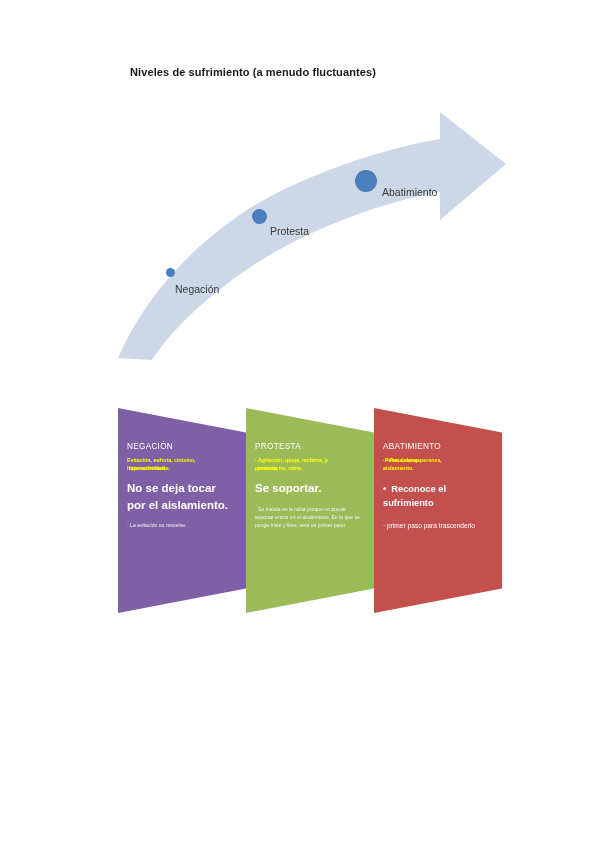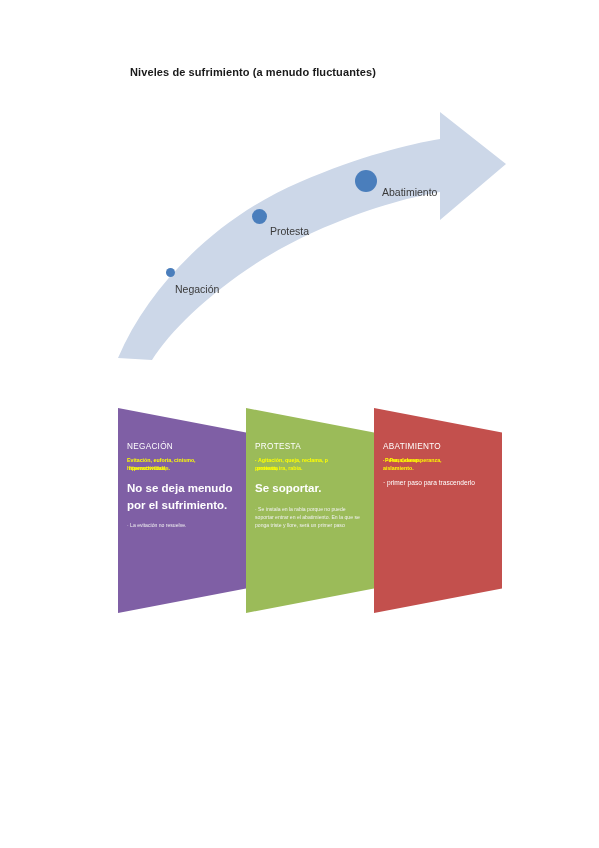--- a/index.html
+++ b/index.html
@@ -196,21 +196,21 @@
       <div class="panel-shape"></div>
       <div class="panel-body">
         <div class="panel-heading">NEGACIÓN</div>
         <div class="bullet-yellow">
           <span>Evitación, euforia, cinismo,</span>
           <span class="overlap">
             <span class="under">hiperactividades.</span>
             <span class="over">hiperactividad,</span>
           </span>
         </div>
-        <div class="headline-white">No se deja menudo por el sufrimiento.</div>
+        <div class="headline-white">No se deja tocar por el aislamiento.</div>
         <div class="note-white">· La evitación no resuelve.</div>
       </div>
     </div>
 
     <div class="panel panel-2">
       <div class="panel-shape"></div>
       <div class="panel-body">
         <div class="panel-heading">PROTESTA</div>
         <div class="bullet-yellow">
           <span>· Agitación, queja, reclama, p</span>
@@ -229,18 +229,21 @@
       <div class="panel-body">
         <div class="panel-heading">ABATIMIENTO</div>
         <div class="bullet-yellow">
           <span class="overlap">
             <span class="under">· · Pena, desesperanza,</span>
             <span class="over">Pena, desesp</span>
           </span>
           <br>
           <span>aislamiento.</span>
         </div>
+        <div class="p3-bullet-white">
+          <span style="margin-right:5px">•</span><span>Reconoce el sufrimiento</span>
+        </div>
         <div class="note-white bigger">· primer paso para trascenderlo</div>
       </div>
     </div>
 
   </div>
 </div>
 
 </body></html>

